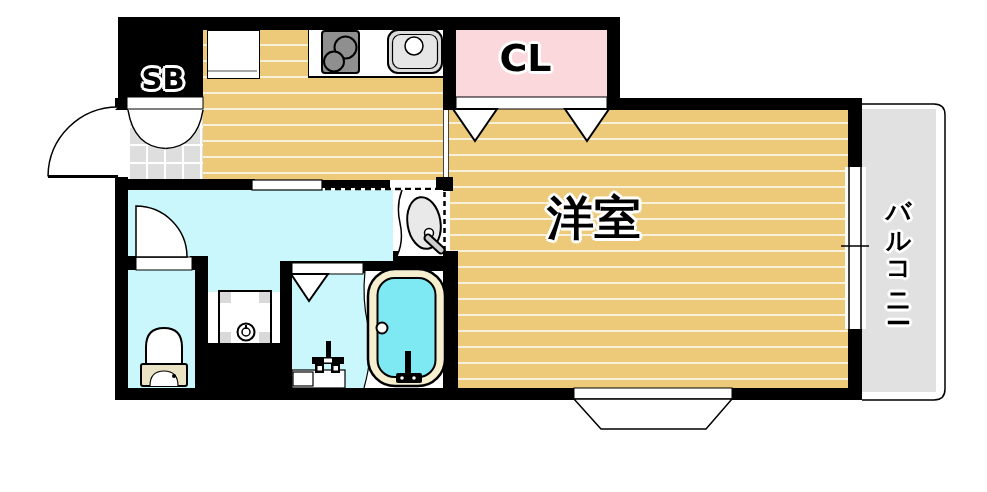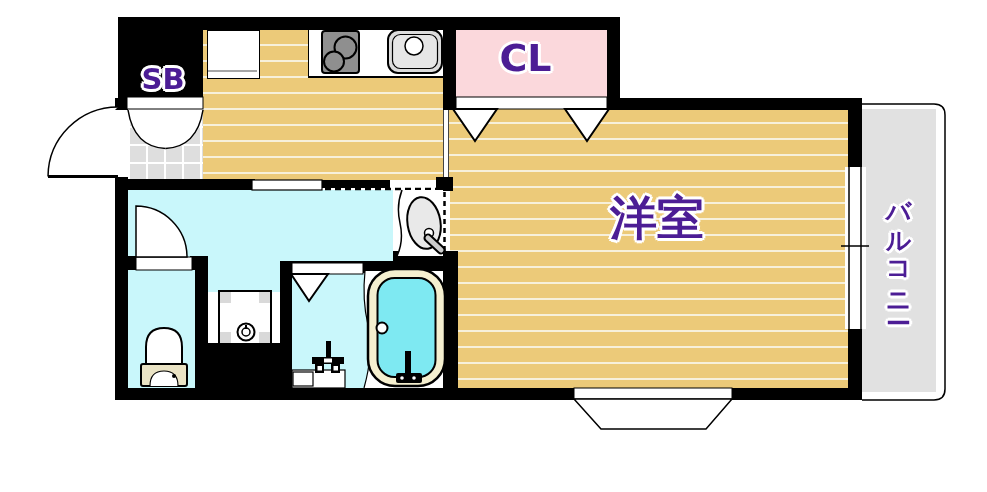--- a/index.html
+++ b/index.html
@@ -6,21 +6,21 @@
   #stage{position:relative;width:987px;height:492px;background:#fff;overflow:hidden;
          font-family:"DejaVu Sans","Liberation Sans",sans-serif;}
   .abs{position:absolute;}
   .wall{position:absolute;background:#000;}
   .wood{position:absolute;background:repeating-linear-gradient(to bottom,#ecca79 0 14px,#f7f0da 14px 16px);}
   .wet{position:absolute;background:#c9f7fb;}
   .tile{position:absolute;background-color:#dedede;
         background-image:linear-gradient(to right,#fff 2px,transparent 2px),
                          linear-gradient(to bottom,#fff 2px,transparent 2px);
         background-size:18px 18px;}
-  .label{position:absolute;font-weight:bold;color:#4c1d95;
+  .label{position:absolute;font-weight:bold;color:#000000;
          text-shadow:-2px -2px 0 #fff,2px -2px 0 #fff,-2px 2px 0 #fff,2px 2px 0 #fff,
                      0 -3px 0 #fff,0 3px 0 #fff,-3px 0 0 #fff,3px 0 0 #fff;}
   .overlay{position:absolute;left:0;top:0;pointer-events:none;}
   .pan{position:absolute;background:#fff;border:2px solid #000;}
   .pan .corner{position:absolute;width:11px;height:11px;background:#d9d9d9;}
 </style>
 </head>
 <body>
 
 <div id="stage">
@@ -180,20 +180,20 @@
     </g>
 
     <g>
       <rect x="574" y="388" width="158" height="11" fill="#fff" stroke="#000" stroke-width="1"></rect>
       <path d="M574,399 L732,399 L706,429 L601,429 Z" fill="#fff" stroke="#000" stroke-width="1.5"></path>
     </g>
 
     <path d="M862,104 H934 Q945,104 945,115 V389 Q945,400 934,400 H862" fill="none" stroke="#000" stroke-width="1.5"></path>
   </svg>
 
-  <div class="label" style="left:547px;top:192px;width:220px;text-align:center;font-size:47px;line-height:1.12;">
+  <div class="label" style="left:547px;top:192px;width:220px;font-size:47px;line-height:1.12;">
     <div>洋室</div>
   </div>
   <div class="label" style="left:456px;top:36px;width:139px;text-align:center;font-size:38px;">CL</div>
   <div class="label" style="left:127px;top:62px;width:72px;text-align:center;font-size:29px;">SB</div>
   <div class="label" style="left:882px;top:183px;font-size:25px;writing-mode:vertical-rl;letter-spacing:3px;">バルコニー</div>
 
 </div>
 
 </body></html>

